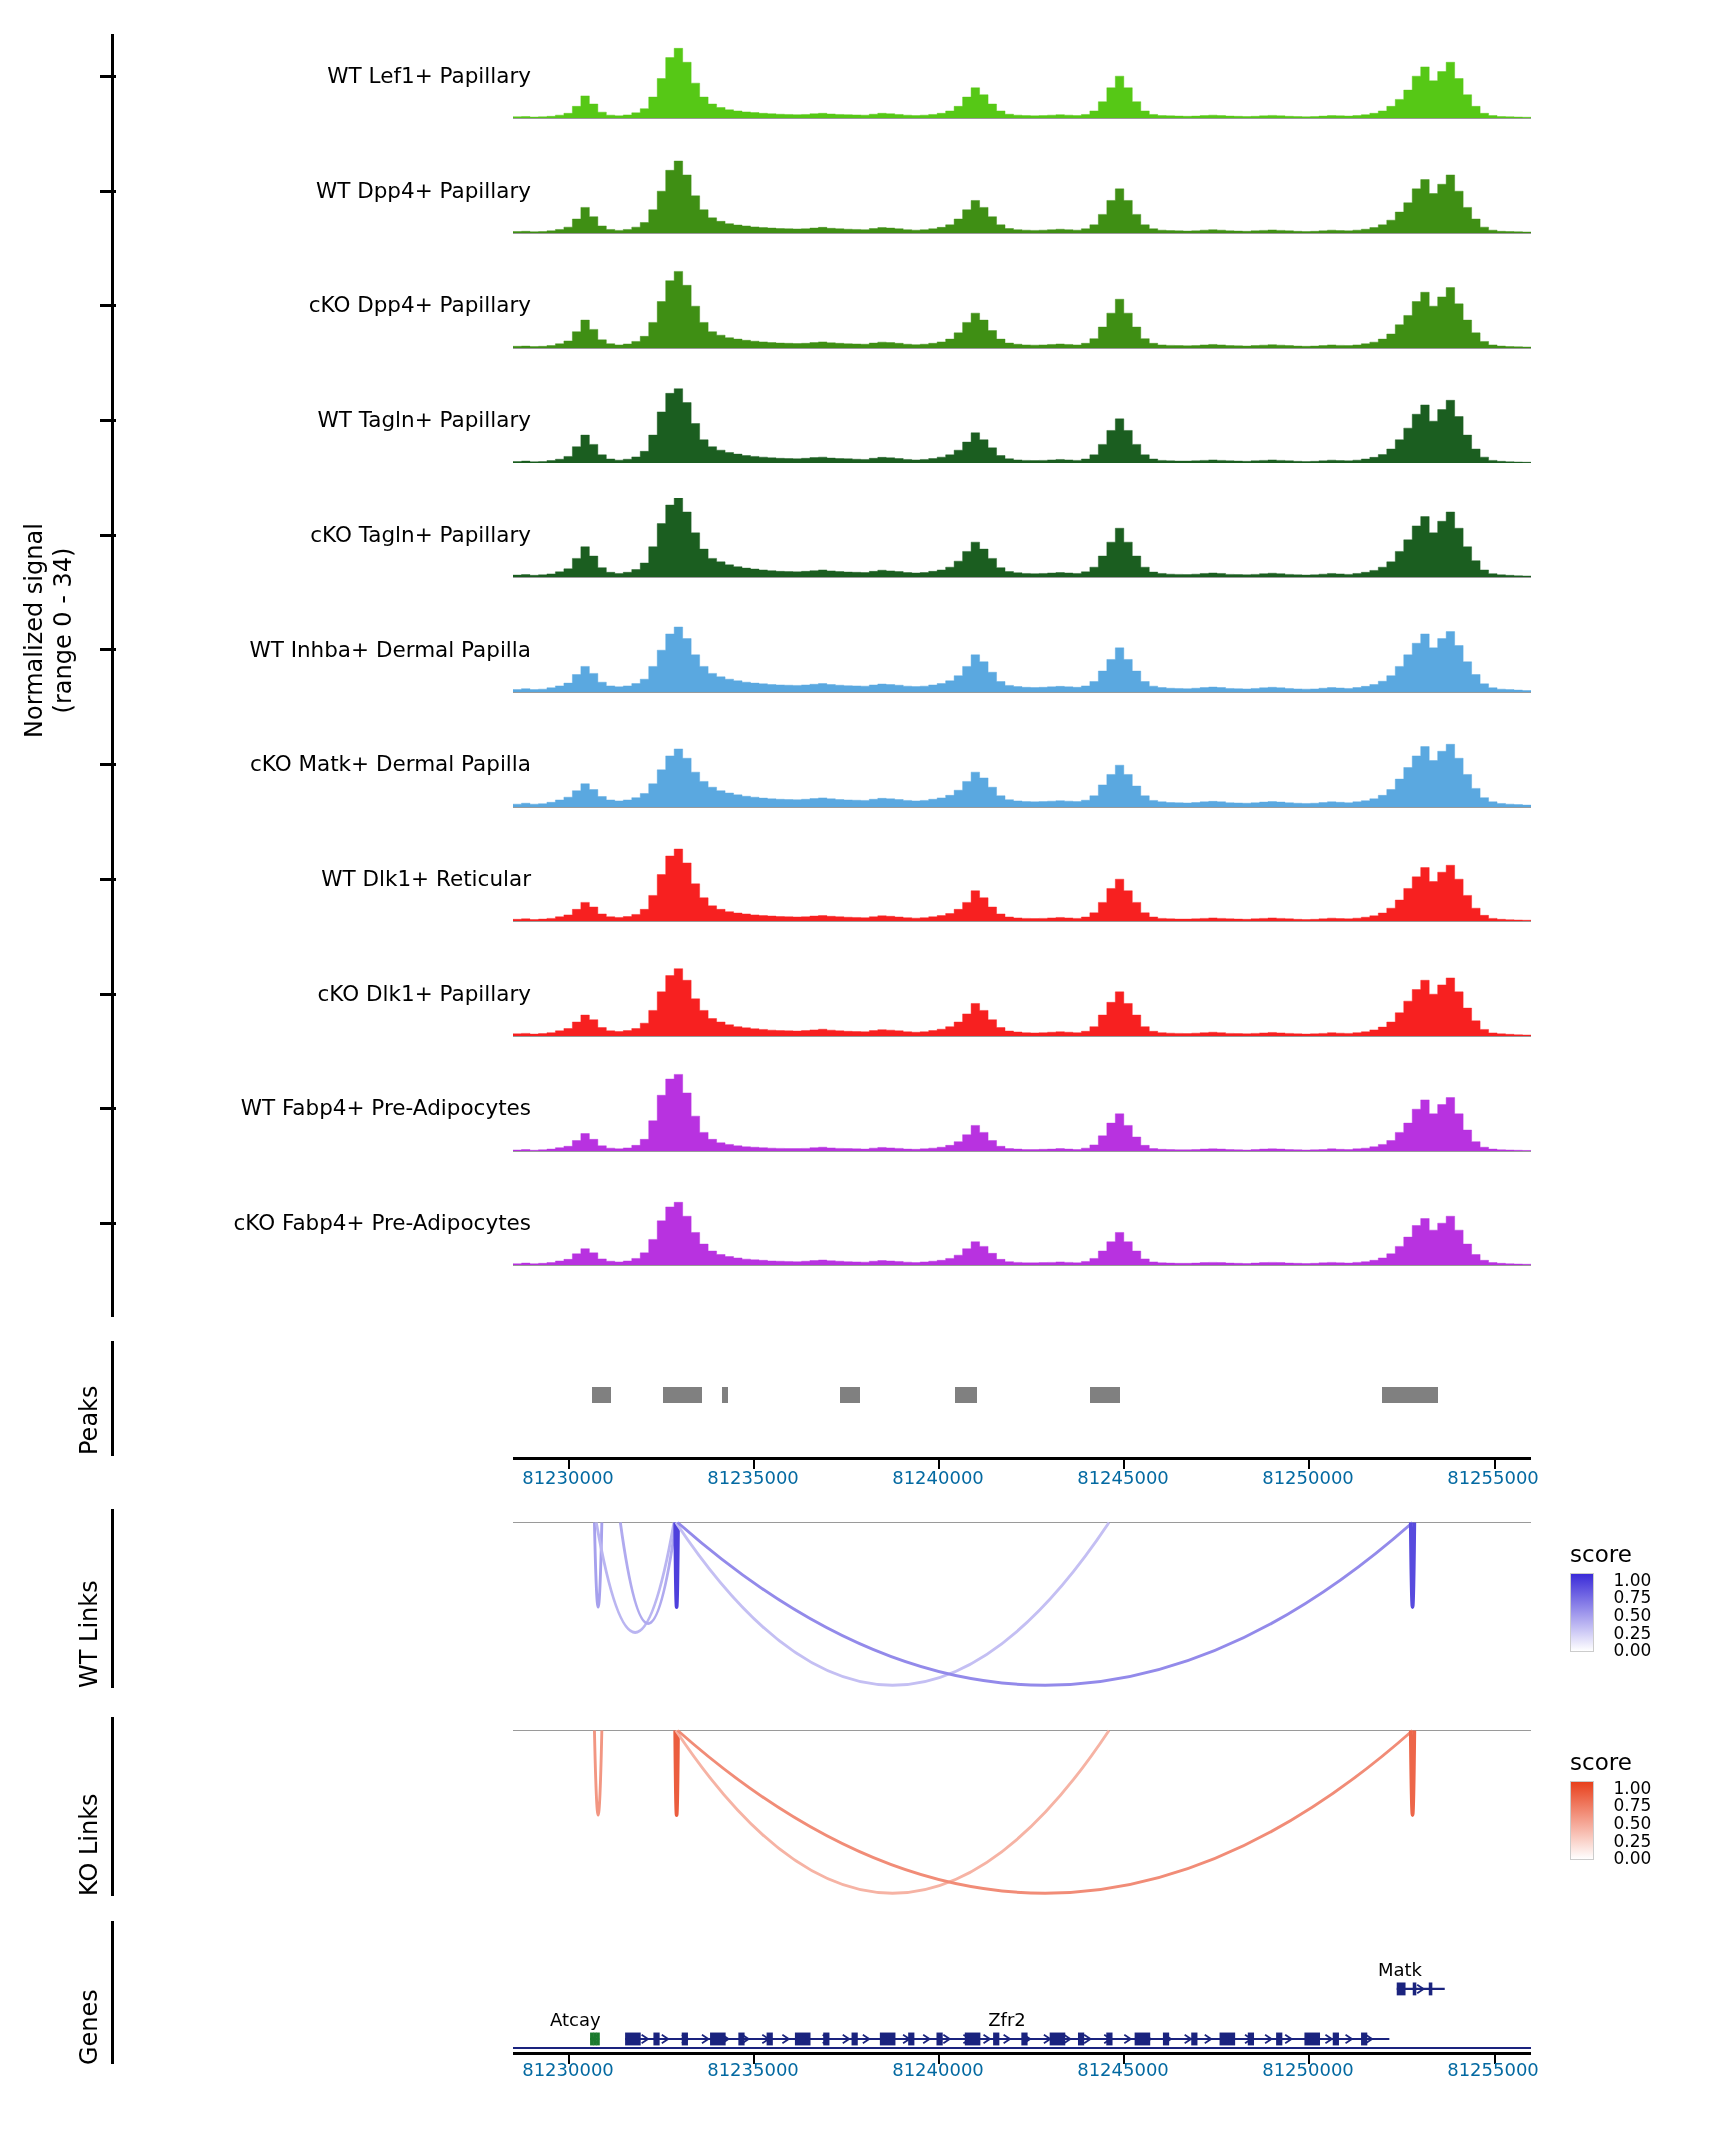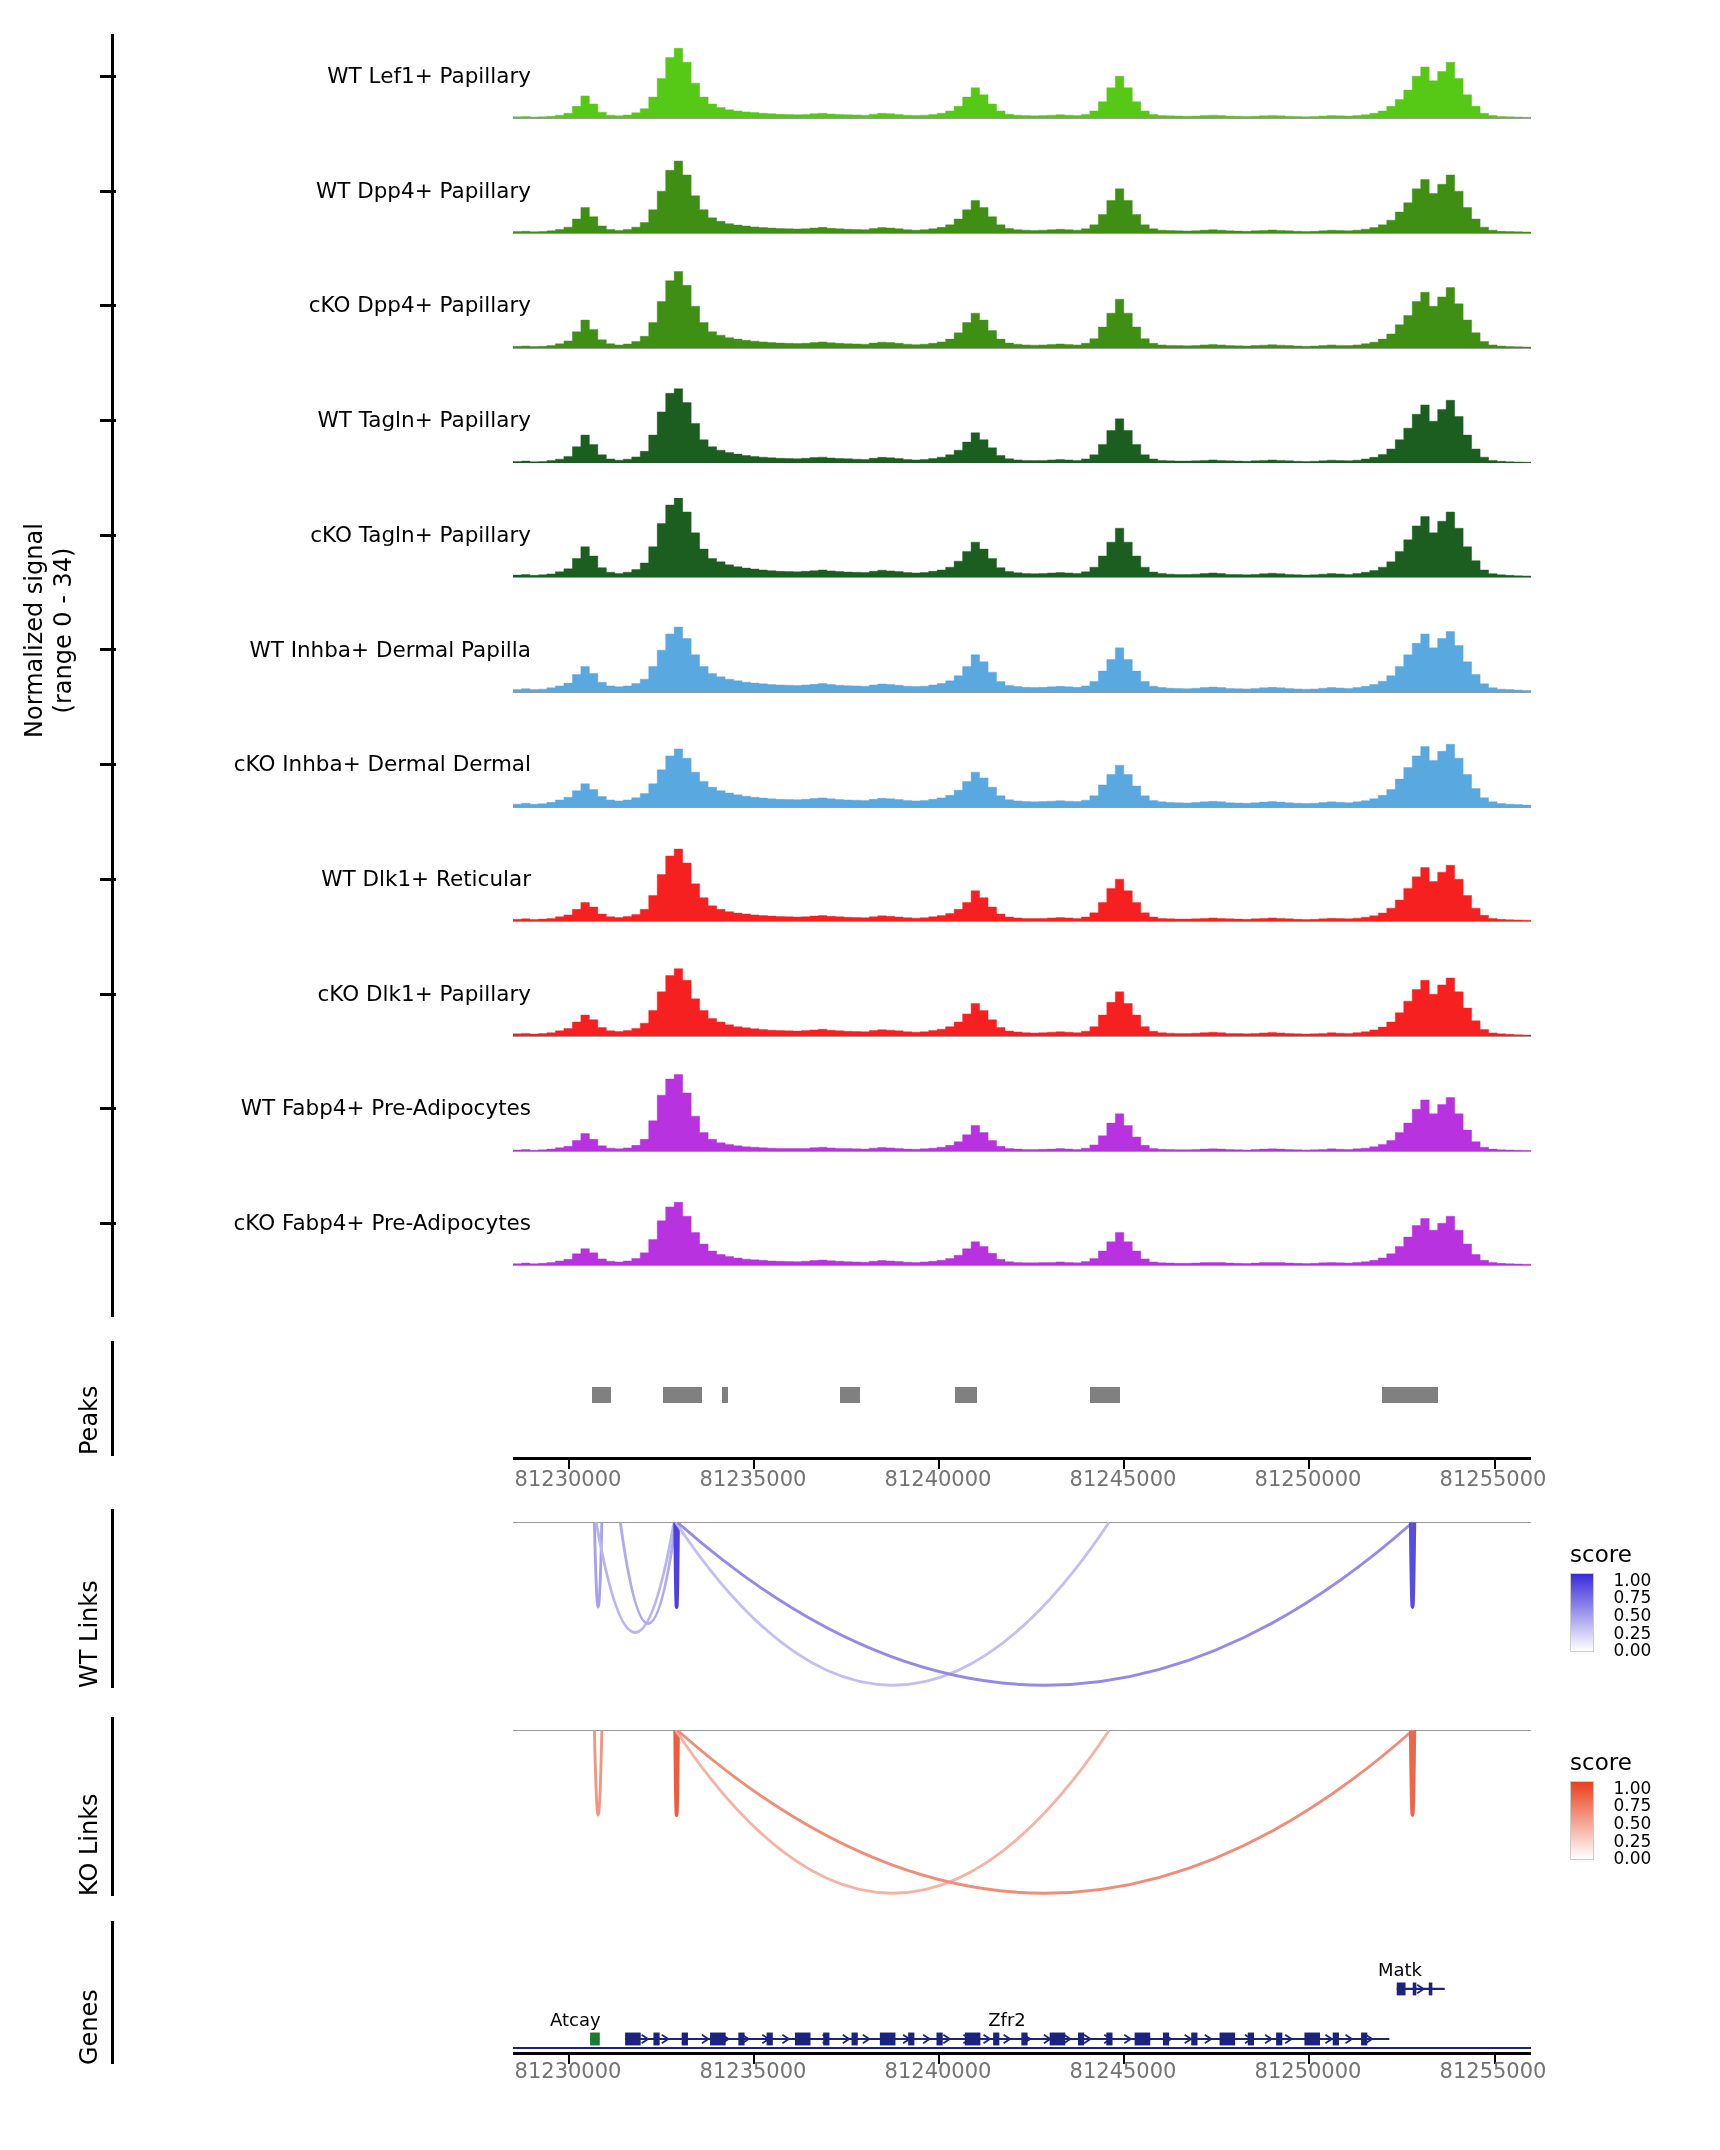--- a/index.html
+++ b/index.html
@@ -98,22 +98,22 @@
     height: 2.9px;
   }
   .axis-tick {
     position: absolute;
     background: #000000;
     width: 2.2px;
     height: 8.6px;
   }
   .axis-tick-label {
     position: absolute;
-    font-size: 21px;
-    color: #737373;
+    font-size: 18px;
+    color: #0369a1;
     text-align: center;
     width: 186px;
     white-space: nowrap;
   }
 
   
   .links-top {
     position: absolute;
     left: 513px;
     width: 1018px;
@@ -232,21 +232,21 @@
       <path d="M 0 110 L 0.00 107.41 L 11.83 107.41 L 11.83 106.76 L 23.67 106.76 L 23.67 107.74 L 35.50 107.74 L 35.50 107.09 L 47.33 107.09 L 47.33 105.79 L 59.17 105.79 L 59.17 102.88 L 71.00 102.88 L 71.00 98.68 L 82.83 98.68 L 82.83 84.12 L 94.67 84.12 L 94.67 67.94 L 106.50 67.94 L 106.50 80.88 L 118.33 80.88 L 118.33 97.06 L 130.17 97.06 L 130.17 103.53 L 142.00 103.53 L 142.00 105.15 L 153.83 105.15 L 153.83 103.53 L 165.67 103.53 L 165.67 99.65 L 177.50 99.65 L 177.50 90.59 L 189.33 90.59 L 189.33 67.94 L 201.17 67.94 L 201.17 35.59 L 213.00 35.59 L 213.00 9.71 L 224.83 9.71 L 224.83 0.00 L 236.67 0.00 L 236.67 19.41 L 248.50 19.41 L 248.50 48.53 L 260.33 48.53 L 260.33 71.18 L 272.17 71.18 L 272.17 84.12 L 284.00 84.12 L 284.00 88.97 L 295.83 88.97 L 295.83 93.18 L 307.67 93.18 L 307.67 95.76 L 319.50 95.76 L 319.50 97.71 L 331.33 97.71 L 331.33 99.00 L 343.17 99.00 L 343.17 100.29 L 355.00 100.29 L 355.00 101.26 L 366.83 101.26 L 366.83 102.24 L 378.67 102.24 L 378.67 102.56 L 390.50 102.56 L 390.50 102.88 L 402.33 102.88 L 402.33 102.24 L 414.17 102.24 L 414.17 101.26 L 426.00 101.26 L 426.00 100.29 L 437.83 100.29 L 437.83 101.59 L 449.67 101.59 L 449.67 102.56 L 461.50 102.56 L 461.50 103.21 L 473.33 103.21 L 473.33 103.53 L 485.17 103.53 L 485.17 103.85 L 497.00 103.85 L 497.00 102.24 L 508.83 102.24 L 508.83 100.62 L 520.67 100.62 L 520.67 101.59 L 532.50 101.59 L 532.50 102.56 L 544.33 102.56 L 544.33 103.85 L 556.17 103.85 L 556.17 104.50 L 568.00 104.50 L 568.00 103.85 L 579.83 103.85 L 579.83 102.24 L 591.67 102.24 L 591.67 100.29 L 603.50 100.29 L 603.50 96.41 L 615.33 96.41 L 615.33 88.00 L 627.17 88.00 L 627.17 74.41 L 639.00 74.41 L 639.00 61.47 L 650.83 61.47 L 650.83 71.18 L 662.67 71.18 L 662.67 84.12 L 674.50 84.12 L 674.50 97.06 L 686.33 97.06 L 686.33 102.56 L 698.17 102.56 L 698.17 104.18 L 710.00 104.18 L 710.00 105.15 L 721.83 105.15 L 721.83 105.47 L 733.67 105.47 L 733.67 105.15 L 745.50 105.15 L 745.50 104.50 L 757.33 104.50 L 757.33 103.85 L 769.17 103.85 L 769.17 104.50 L 781.00 104.50 L 781.00 105.15 L 792.83 105.15 L 792.83 102.88 L 804.67 102.88 L 804.67 96.41 L 816.50 96.41 L 816.50 80.88 L 828.33 80.88 L 828.33 61.47 L 840.17 61.47 L 840.17 42.06 L 852.00 42.06 L 852.00 61.47 L 863.83 61.47 L 863.83 80.88 L 875.67 80.88 L 875.67 96.41 L 887.50 96.41 L 887.50 103.21 L 899.33 103.21 L 899.33 105.15 L 911.17 105.15 L 911.17 106.12 L 923.00 106.12 L 923.00 106.44 L 934.83 106.44 L 934.83 106.76 L 946.67 106.76 L 946.67 106.12 L 958.50 106.12 L 958.50 105.15 L 970.33 105.15 L 970.33 104.50 L 982.17 104.50 L 982.17 105.15 L 994.00 105.15 L 994.00 106.44 L 1005.83 106.44 L 1005.83 106.76 L 1017.67 106.76 L 1017.67 107.09 L 1029.50 107.09 L 1029.50 106.44 L 1041.33 106.44 L 1041.33 105.47 L 1053.17 105.47 L 1053.17 104.82 L 1065.00 104.82 L 1065.00 105.47 L 1076.83 105.47 L 1076.83 106.44 L 1088.67 106.44 L 1088.67 107.09 L 1100.50 107.09 L 1100.50 107.41 L 1112.33 107.41 L 1112.33 107.09 L 1124.17 107.09 L 1124.17 106.12 L 1136.00 106.12 L 1136.00 105.15 L 1147.83 105.15 L 1147.83 105.79 L 1159.67 105.79 L 1159.67 106.44 L 1171.50 106.44 L 1171.50 105.15 L 1183.33 105.15 L 1183.33 103.53 L 1195.17 103.53 L 1195.17 100.94 L 1207.00 100.94 L 1207.00 96.41 L 1218.83 96.41 L 1218.83 88.97 L 1230.67 88.97 L 1230.67 74.41 L 1242.50 74.41 L 1242.50 58.24 L 1254.33 58.24 L 1254.33 38.82 L 1266.17 38.82 L 1266.17 25.88 L 1278.00 25.88 L 1278.00 48.53 L 1289.83 48.53 L 1289.83 32.35 L 1301.67 32.35 L 1301.67 19.41 L 1313.50 19.41 L 1313.50 42.06 L 1325.33 42.06 L 1325.33 67.94 L 1337.17 67.94 L 1337.17 87.35 L 1349.00 87.35 L 1349.00 100.29 L 1360.83 100.29 L 1360.83 105.47 L 1372.67 105.47 L 1372.67 107.09 L 1384.50 107.09 L 1384.50 107.74 L 1396.33 107.74 L 1396.33 108.38 L 1408.17 108.38 L 1408.17 108.71 L 1420.00 108.71 L 1420 110 Z" fill="#1b5e20" stroke="#1b5e20" stroke-width="0.6"></path>
     </svg>
       </div>
       <div class="track-title" style="top: 637px;">WT Inhba+ Dermal Papilla</div>
       <div class="baseline" style="top: 692px;"></div>
       <div class="track-canvas" style="top: 613px; height: 79px;">
         <svg width="1018" height="79" viewBox="0 0 1420 110">
       <path d="M 0 110 L 0.00 106.76 L 11.83 106.76 L 11.83 105.47 L 23.67 105.47 L 23.67 106.76 L 35.50 106.76 L 35.50 106.12 L 47.33 106.12 L 47.33 104.18 L 59.17 104.18 L 59.17 101.59 L 71.00 101.59 L 71.00 97.71 L 82.83 97.71 L 82.83 85.74 L 94.67 85.74 L 94.67 74.41 L 106.50 74.41 L 106.50 84.12 L 118.33 84.12 L 118.33 96.41 L 130.17 96.41 L 130.17 101.59 L 142.00 101.59 L 142.00 102.88 L 153.83 102.88 L 153.83 101.59 L 165.67 101.59 L 165.67 98.35 L 177.50 98.35 L 177.50 92.21 L 189.33 92.21 L 189.33 74.41 L 201.17 74.41 L 201.17 51.76 L 213.00 51.76 L 213.00 29.12 L 224.83 29.12 L 224.83 19.41 L 236.67 19.41 L 236.67 35.59 L 248.50 35.59 L 248.50 58.24 L 260.33 58.24 L 260.33 74.41 L 272.17 74.41 L 272.17 84.12 L 284.00 84.12 L 284.00 88.97 L 295.83 88.97 L 295.83 92.21 L 307.67 92.21 L 307.67 94.47 L 319.50 94.47 L 319.50 96.41 L 331.33 96.41 L 331.33 97.71 L 343.17 97.71 L 343.17 98.68 L 355.00 98.68 L 355.00 99.65 L 366.83 99.65 L 366.83 100.29 L 378.67 100.29 L 378.67 100.62 L 390.50 100.62 L 390.50 100.94 L 402.33 100.94 L 402.33 100.29 L 414.17 100.29 L 414.17 99.32 L 426.00 99.32 L 426.00 98.35 L 437.83 98.35 L 437.83 99.65 L 449.67 99.65 L 449.67 100.62 L 461.50 100.62 L 461.50 101.26 L 473.33 101.26 L 473.33 101.59 L 485.17 101.59 L 485.17 101.91 L 497.00 101.91 L 497.00 100.29 L 508.83 100.29 L 508.83 99.00 L 520.67 99.00 L 520.67 99.65 L 532.50 99.65 L 532.50 100.62 L 544.33 100.62 L 544.33 101.91 L 556.17 101.91 L 556.17 102.56 L 568.00 102.56 L 568.00 101.91 L 579.83 101.91 L 579.83 100.29 L 591.67 100.29 L 591.67 98.35 L 603.50 98.35 L 603.50 94.47 L 615.33 94.47 L 615.33 87.35 L 627.17 87.35 L 627.17 74.41 L 639.00 74.41 L 639.00 58.24 L 650.83 58.24 L 650.83 67.94 L 662.67 67.94 L 662.67 82.50 L 674.50 82.50 L 674.50 95.44 L 686.33 95.44 L 686.33 100.94 L 698.17 100.94 L 698.17 102.56 L 710.00 102.56 L 710.00 103.53 L 721.83 103.53 L 721.83 103.85 L 733.67 103.85 L 733.67 103.53 L 745.50 103.53 L 745.50 102.88 L 757.33 102.88 L 757.33 102.24 L 769.17 102.24 L 769.17 102.88 L 781.00 102.88 L 781.00 103.53 L 792.83 103.53 L 792.83 101.59 L 804.67 101.59 L 804.67 95.44 L 816.50 95.44 L 816.50 80.88 L 828.33 80.88 L 828.33 64.71 L 840.17 64.71 L 840.17 48.53 L 852.00 48.53 L 852.00 64.71 L 863.83 64.71 L 863.83 80.88 L 875.67 80.88 L 875.67 95.44 L 887.50 95.44 L 887.50 101.91 L 899.33 101.91 L 899.33 103.85 L 911.17 103.85 L 911.17 104.82 L 923.00 104.82 L 923.00 105.15 L 934.83 105.15 L 934.83 105.47 L 946.67 105.47 L 946.67 104.82 L 958.50 104.82 L 958.50 103.85 L 970.33 103.85 L 970.33 103.21 L 982.17 103.21 L 982.17 103.85 L 994.00 103.85 L 994.00 105.15 L 1005.83 105.15 L 1005.83 105.47 L 1017.67 105.47 L 1017.67 105.79 L 1029.50 105.79 L 1029.50 105.15 L 1041.33 105.15 L 1041.33 104.18 L 1053.17 104.18 L 1053.17 103.53 L 1065.00 103.53 L 1065.00 104.18 L 1076.83 104.18 L 1076.83 105.15 L 1088.67 105.15 L 1088.67 105.79 L 1100.50 105.79 L 1100.50 106.12 L 1112.33 106.12 L 1112.33 105.79 L 1124.17 105.79 L 1124.17 104.82 L 1136.00 104.82 L 1136.00 103.85 L 1147.83 103.85 L 1147.83 104.50 L 1159.67 104.50 L 1159.67 105.15 L 1171.50 105.15 L 1171.50 103.85 L 1183.33 103.85 L 1183.33 102.24 L 1195.17 102.24 L 1195.17 99.65 L 1207.00 99.65 L 1207.00 95.12 L 1218.83 95.12 L 1218.83 87.35 L 1230.67 87.35 L 1230.67 74.41 L 1242.50 74.41 L 1242.50 58.24 L 1254.33 58.24 L 1254.33 42.06 L 1266.17 42.06 L 1266.17 29.12 L 1278.00 29.12 L 1278.00 48.53 L 1289.83 48.53 L 1289.83 35.59 L 1301.67 35.59 L 1301.67 25.88 L 1313.50 25.88 L 1313.50 45.29 L 1325.33 45.29 L 1325.33 67.94 L 1337.17 67.94 L 1337.17 85.74 L 1349.00 85.74 L 1349.00 98.68 L 1360.83 98.68 L 1360.83 104.18 L 1372.67 104.18 L 1372.67 106.12 L 1384.50 106.12 L 1384.50 106.76 L 1396.33 106.76 L 1396.33 107.41 L 1408.17 107.41 L 1408.17 108.06 L 1420.00 108.06 L 1420 110 Z" fill="#5aa8e0" stroke="#5aa8e0" stroke-width="0.6"></path>
     </svg>
       </div>
-      <div class="track-title" style="top: 751px;">cKO Inhba+ Dermal Dermal</div>
+      <div class="track-title" style="top: 751px;">cKO Matk+ Dermal Papilla</div>
       <div class="baseline" style="top: 807px;"></div>
       <div class="track-canvas" style="top: 728px; height: 79px;">
         <svg width="1018" height="79" viewBox="0 0 1420 110">
       <path d="M 0 110 L 0.00 106.12 L 11.83 106.12 L 11.83 104.82 L 23.67 104.82 L 23.67 106.12 L 35.50 106.12 L 35.50 105.47 L 47.33 105.47 L 47.33 103.53 L 59.17 103.53 L 59.17 100.29 L 71.00 100.29 L 71.00 96.41 L 82.83 96.41 L 82.83 87.35 L 94.67 87.35 L 94.67 77.65 L 106.50 77.65 L 106.50 85.74 L 118.33 85.74 L 118.33 95.44 L 130.17 95.44 L 130.17 100.29 L 142.00 100.29 L 142.00 101.59 L 153.83 101.59 L 153.83 100.29 L 165.67 100.29 L 165.67 97.06 L 177.50 97.06 L 177.50 91.24 L 189.33 91.24 L 189.33 77.65 L 201.17 77.65 L 201.17 58.24 L 213.00 58.24 L 213.00 38.82 L 224.83 38.82 L 224.83 29.12 L 236.67 29.12 L 236.67 42.06 L 248.50 42.06 L 248.50 61.47 L 260.33 61.47 L 260.33 74.41 L 272.17 74.41 L 272.17 82.50 L 284.00 82.50 L 284.00 87.35 L 295.83 87.35 L 295.83 90.59 L 307.67 90.59 L 307.67 93.18 L 319.50 93.18 L 319.50 95.12 L 331.33 95.12 L 331.33 96.41 L 343.17 96.41 L 343.17 97.71 L 355.00 97.71 L 355.00 98.68 L 366.83 98.68 L 366.83 99.32 L 378.67 99.32 L 378.67 99.65 L 390.50 99.65 L 390.50 99.97 L 402.33 99.97 L 402.33 99.32 L 414.17 99.32 L 414.17 98.35 L 426.00 98.35 L 426.00 97.38 L 437.83 97.38 L 437.83 98.68 L 449.67 98.68 L 449.67 99.65 L 461.50 99.65 L 461.50 100.29 L 473.33 100.29 L 473.33 100.62 L 485.17 100.62 L 485.17 100.94 L 497.00 100.94 L 497.00 99.32 L 508.83 99.32 L 508.83 98.03 L 520.67 98.03 L 520.67 98.68 L 532.50 98.68 L 532.50 99.65 L 544.33 99.65 L 544.33 100.94 L 556.17 100.94 L 556.17 101.59 L 568.00 101.59 L 568.00 100.94 L 579.83 100.94 L 579.83 99.32 L 591.67 99.32 L 591.67 97.38 L 603.50 97.38 L 603.50 93.82 L 615.33 93.82 L 615.33 86.71 L 627.17 86.71 L 627.17 74.41 L 639.00 74.41 L 639.00 61.47 L 650.83 61.47 L 650.83 69.56 L 662.67 69.56 L 662.67 82.50 L 674.50 82.50 L 674.50 94.47 L 686.33 94.47 L 686.33 99.97 L 698.17 99.97 L 698.17 101.59 L 710.00 101.59 L 710.00 102.56 L 721.83 102.56 L 721.83 102.88 L 733.67 102.88 L 733.67 102.56 L 745.50 102.56 L 745.50 101.91 L 757.33 101.91 L 757.33 101.26 L 769.17 101.26 L 769.17 101.91 L 781.00 101.91 L 781.00 102.56 L 792.83 102.56 L 792.83 100.62 L 804.67 100.62 L 804.67 94.47 L 816.50 94.47 L 816.50 79.26 L 828.33 79.26 L 828.33 64.71 L 840.17 64.71 L 840.17 51.76 L 852.00 51.76 L 852.00 64.71 L 863.83 64.71 L 863.83 80.88 L 875.67 80.88 L 875.67 94.47 L 887.50 94.47 L 887.50 100.94 L 899.33 100.94 L 899.33 102.88 L 911.17 102.88 L 911.17 103.85 L 923.00 103.85 L 923.00 104.18 L 934.83 104.18 L 934.83 104.50 L 946.67 104.50 L 946.67 103.85 L 958.50 103.85 L 958.50 102.88 L 970.33 102.88 L 970.33 102.24 L 982.17 102.24 L 982.17 102.88 L 994.00 102.88 L 994.00 104.18 L 1005.83 104.18 L 1005.83 104.50 L 1017.67 104.50 L 1017.67 104.82 L 1029.50 104.82 L 1029.50 104.18 L 1041.33 104.18 L 1041.33 103.21 L 1053.17 103.21 L 1053.17 102.56 L 1065.00 102.56 L 1065.00 103.21 L 1076.83 103.21 L 1076.83 104.18 L 1088.67 104.18 L 1088.67 104.82 L 1100.50 104.82 L 1100.50 105.15 L 1112.33 105.15 L 1112.33 104.82 L 1124.17 104.82 L 1124.17 103.85 L 1136.00 103.85 L 1136.00 102.88 L 1147.83 102.88 L 1147.83 103.53 L 1159.67 103.53 L 1159.67 104.18 L 1171.50 104.18 L 1171.50 102.88 L 1183.33 102.88 L 1183.33 101.26 L 1195.17 101.26 L 1195.17 98.68 L 1207.00 98.68 L 1207.00 93.82 L 1218.83 93.82 L 1218.83 85.74 L 1230.67 85.74 L 1230.67 71.18 L 1242.50 71.18 L 1242.50 55.00 L 1254.33 55.00 L 1254.33 38.82 L 1266.17 38.82 L 1266.17 25.88 L 1278.00 25.88 L 1278.00 45.29 L 1289.83 45.29 L 1289.83 32.35 L 1301.67 32.35 L 1301.67 22.65 L 1313.50 22.65 L 1313.50 42.06 L 1325.33 42.06 L 1325.33 64.71 L 1337.17 64.71 L 1337.17 84.12 L 1349.00 84.12 L 1349.00 97.06 L 1360.83 97.06 L 1360.83 102.88 L 1372.67 102.88 L 1372.67 105.15 L 1384.50 105.15 L 1384.50 106.12 L 1396.33 106.12 L 1396.33 106.76 L 1408.17 106.76 L 1408.17 107.41 L 1420.00 107.41 L 1420 110 Z" fill="#5aa8e0" stroke="#5aa8e0" stroke-width="0.6"></path>
     </svg>
       </div>
       <div class="track-title" style="top: 866px;">WT Dlk1+ Reticular</div>
       <div class="baseline" style="top: 921px;"></div>
       <div class="track-canvas" style="top: 842px; height: 79px;">
         <svg width="1018" height="79" viewBox="0 0 1420 110">

